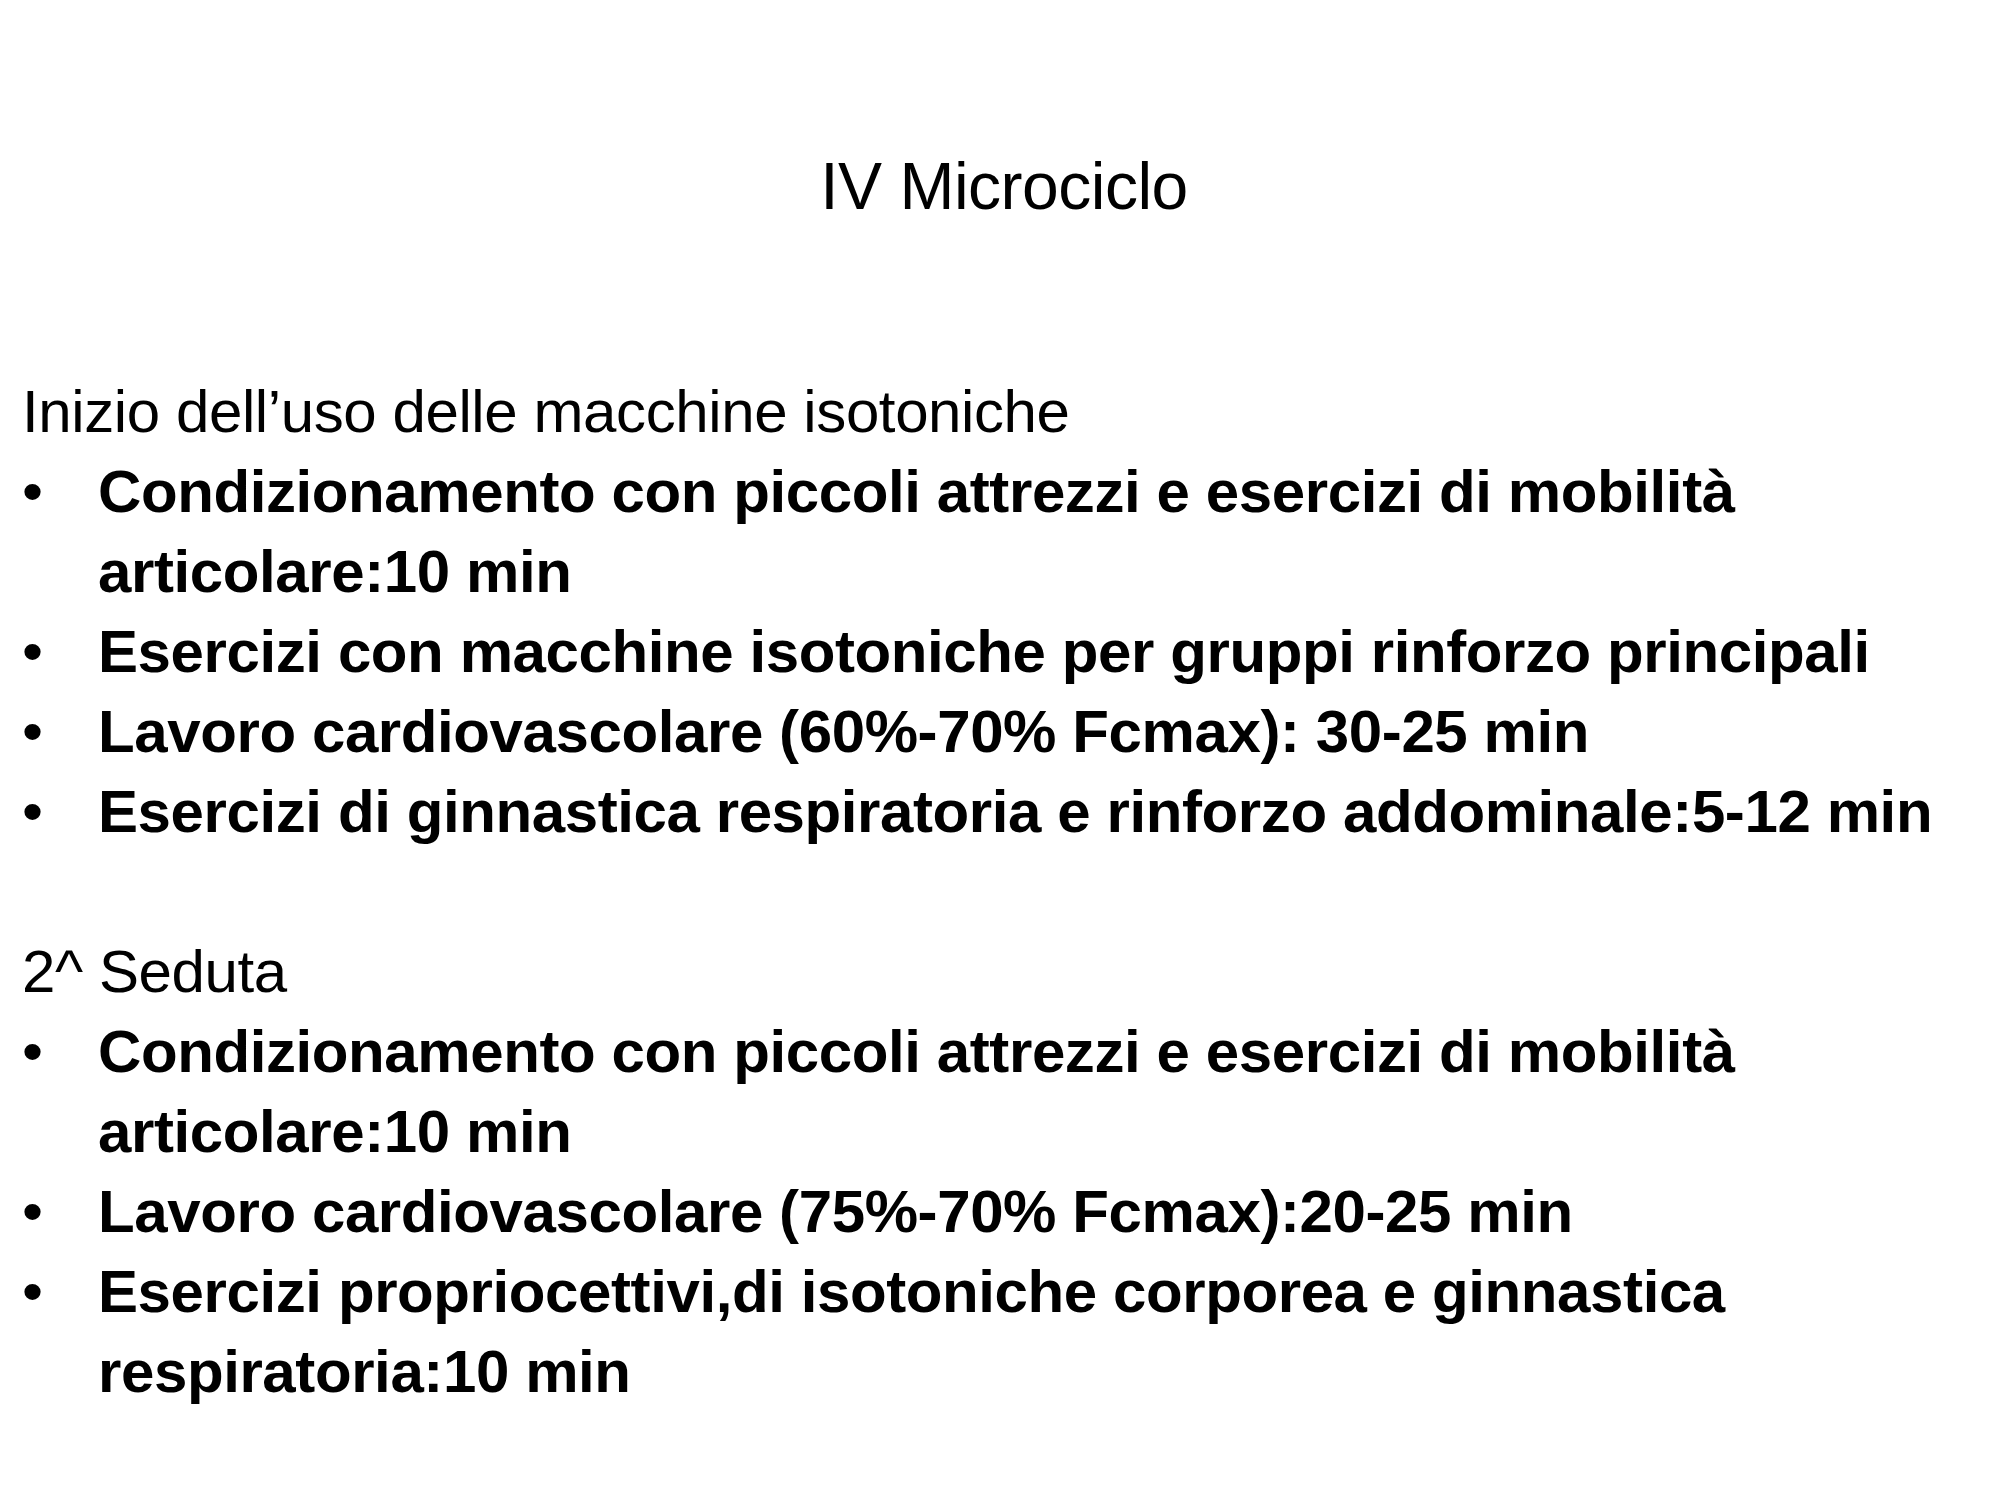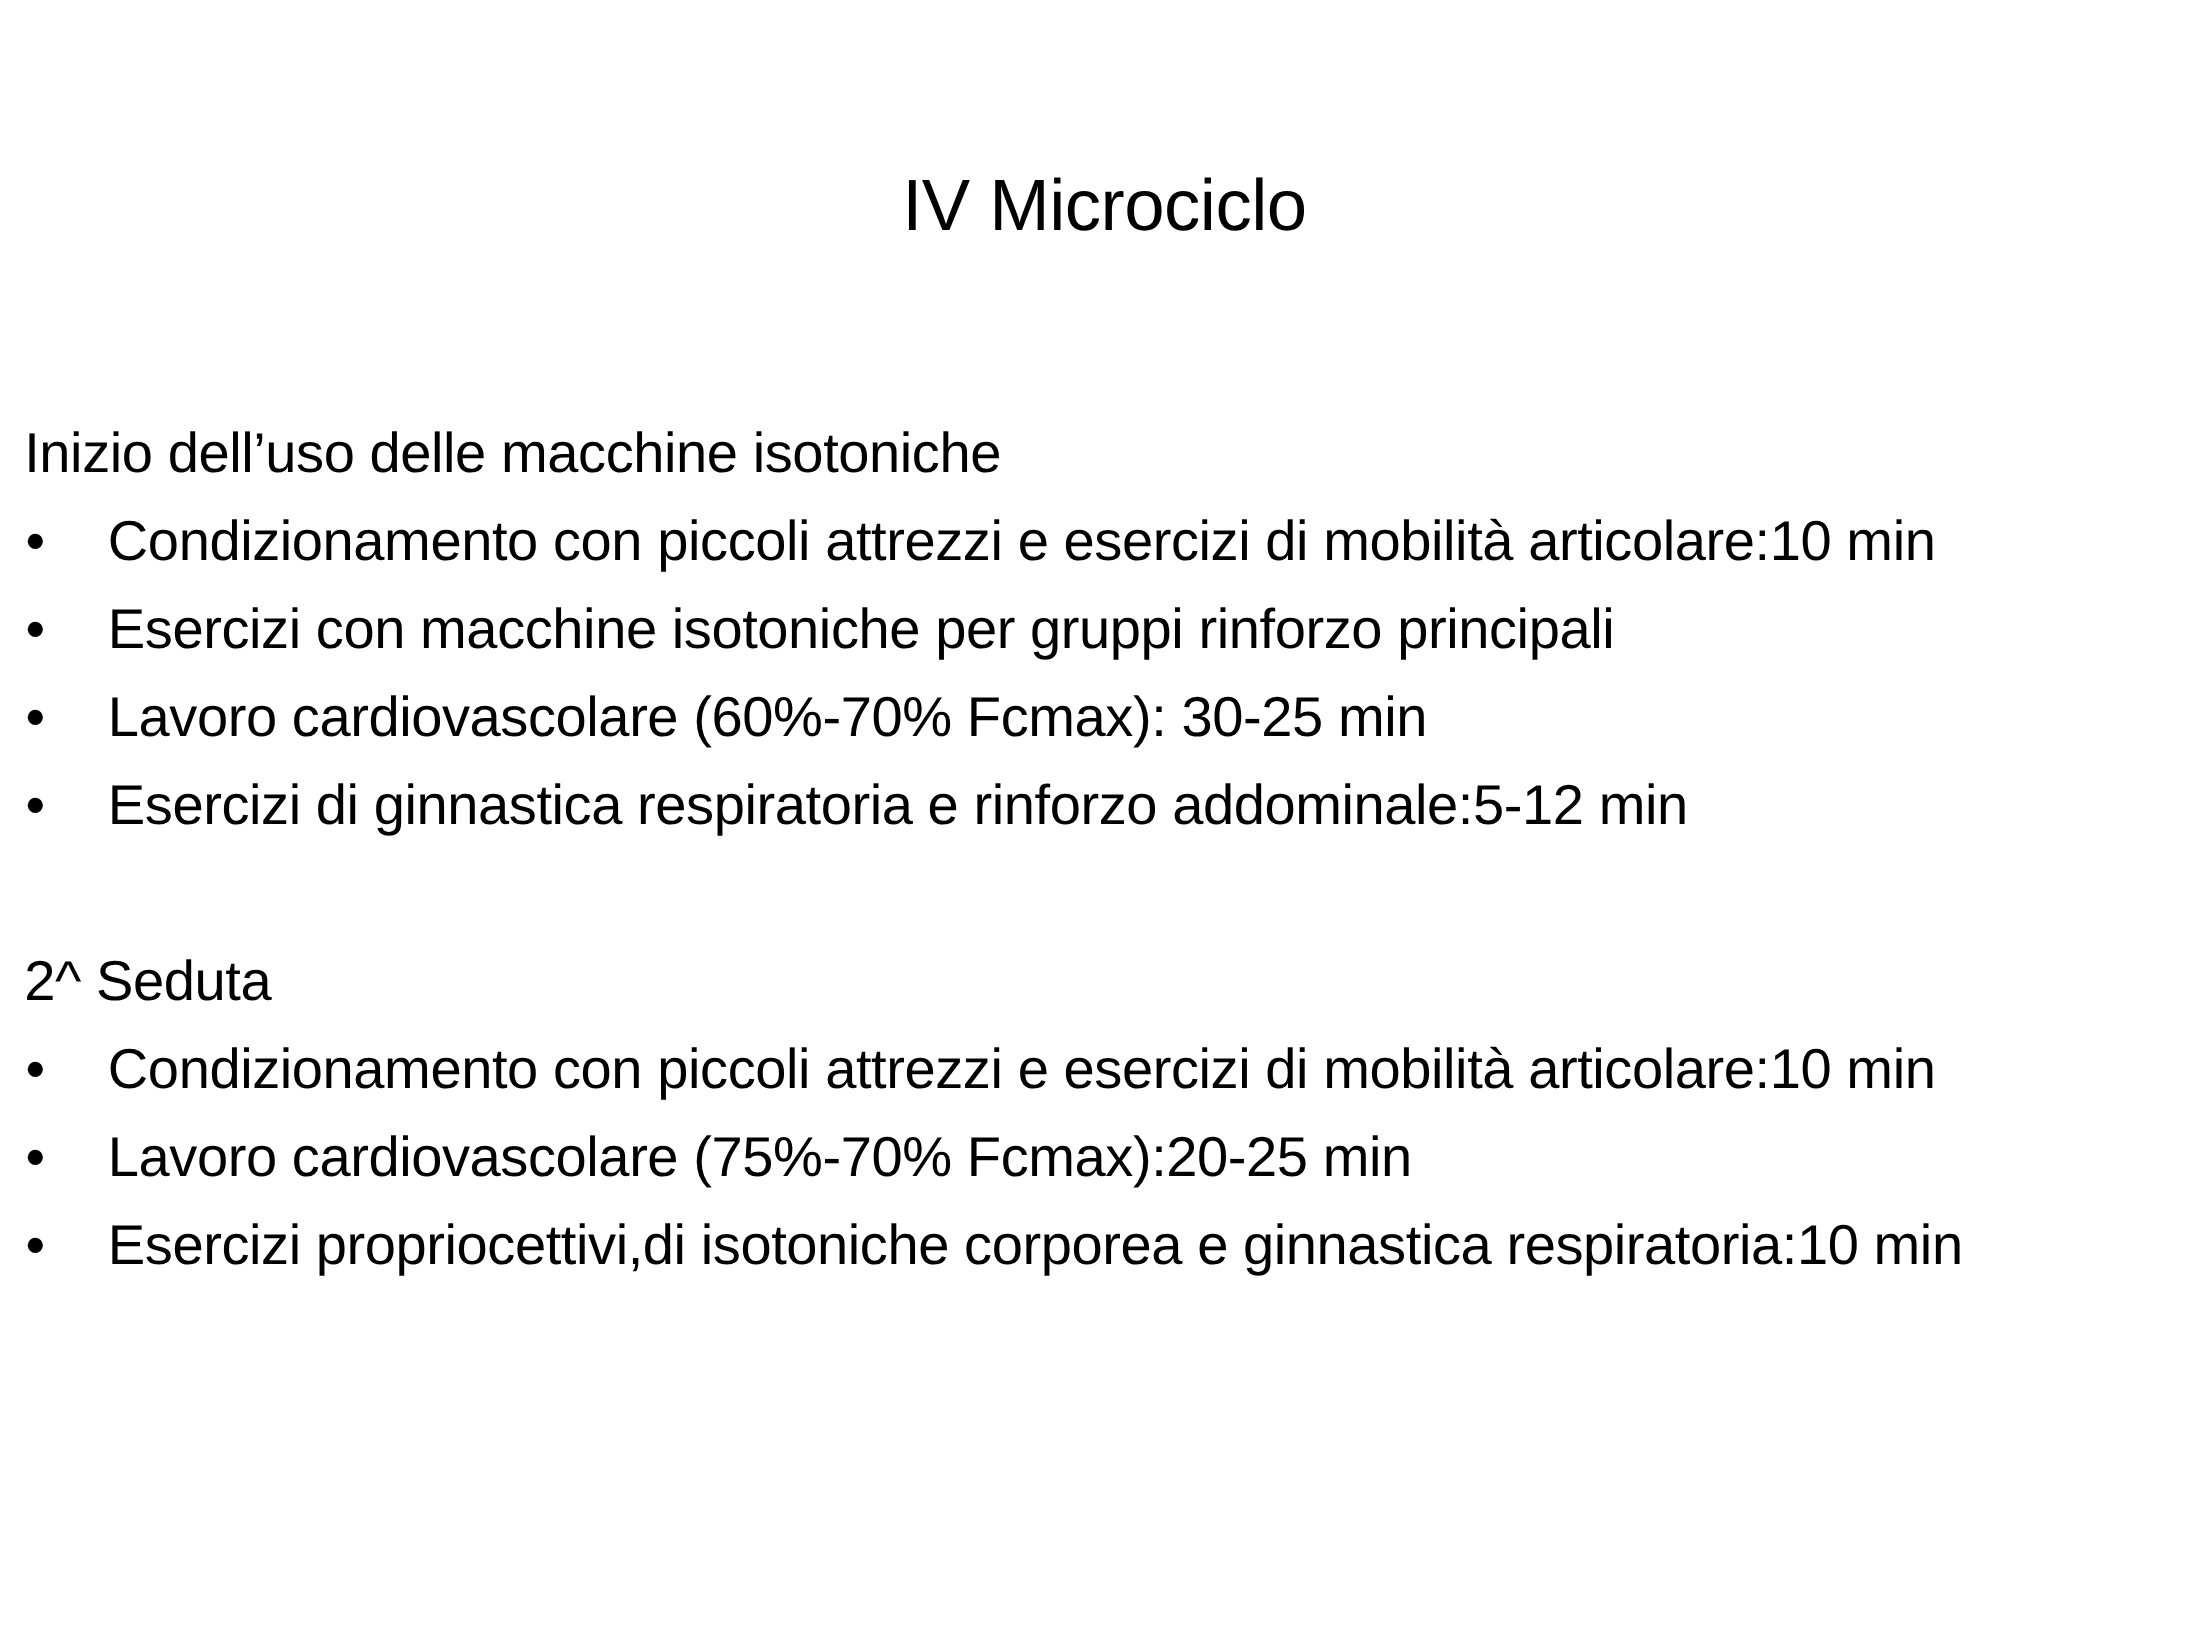--- a/index.html
+++ b/index.html
@@ -24,21 +24,21 @@
       font-size: 66px;
       line-height: 80px;
       letter-spacing: -0.5px;
       white-space: nowrap;
     }
     .content {
       position: absolute;
       left: 22px;
       top: 372px;
       width: 1935px;
-      font-size: 51px;
+      font-size: 60px;
       letter-spacing: -0.4px;
       line-height: 80px;
     }
     .plain-line {
       height: 80px;
       white-space: nowrap;
     }
     .spacer {
       height: 80px;
     }
@@ -48,20 +48,21 @@
     }
     .bullet-item .bullet {
       position: absolute;
       left: 0;
       top: 0;
       width: 20px;
       text-align: center;
     }
     .bullet-item .text {
       display: block;
+      font-weight: bold;
     }
   </style>
 </head>
 <body>
 
 <div class="slide-title">IV Microciclo</div>
 
 <div class="content">
   <div class="plain-line">Inizio dell’uso delle macchine isotoniche</div>
 

